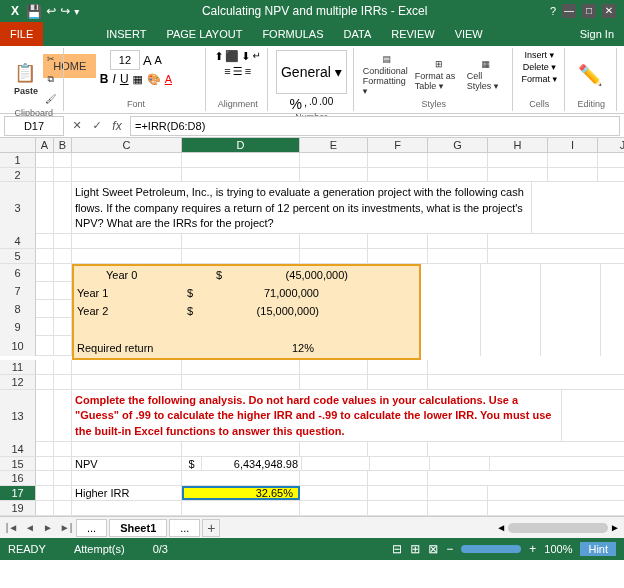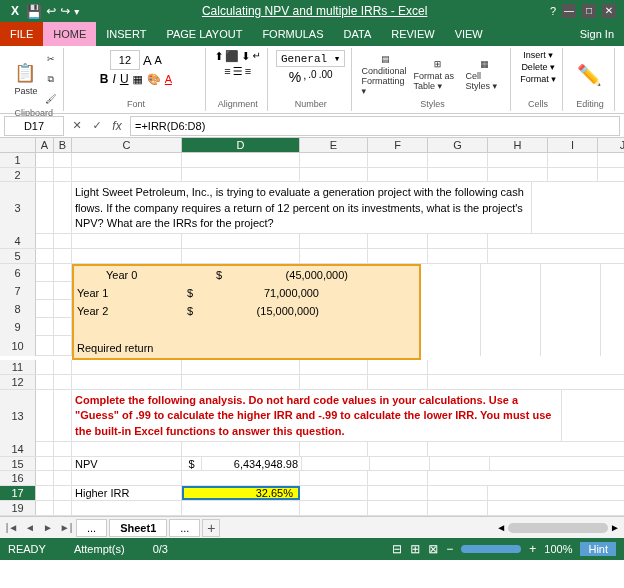--- a/index.html
+++ b/index.html
@@ -101,48 +101,48 @@
 <body>
 
 <div class="title-bar">
   <div class="title-bar-left">
     <span style="background:#217346;color:white;font-weight:bold;font-size:12px;padding:0 3px;">X</span>
     <span style="font-size:13px;">💾</span>
     <span style="font-size:12px;">↩</span>
     <span style="font-size:12px;">↪</span>
     <span style="font-size:10px;">▾</span>
   </div>
-  <div style="font-size:12px;text-decoration:underline;">Calculating NPV and multiple IRRs - Excel</div>
+  <div style="font-size:12px;">Calculating NPV and multiple IRRs - Excel</div>
   <div class="title-bar-icons">
     <span style="font-size:11px;">?</span>
     <span class="win-btn">—</span>
     <span class="win-btn">□</span>
     <span class="win-btn">✕</span>
   </div>
 </div>
 
 <div class="ribbon-tabs">
   <div class="ribbon-tab active" style="background:#cc3300;color:white;">FILE</div>
-  <div class="ribbon-tab active" style="background:#f9a8d4;color:#333;">HOME</div>
+  <div class="ribbon-tab active" style="background:#fdba74;color:#333;margin-top:32px;">HOME</div>
   <div class="ribbon-tab">INSERT</div>
   <div class="ribbon-tab">PAGE LAYOUT</div>
   <div class="ribbon-tab">FORMULAS</div>
   <div class="ribbon-tab">DATA</div>
   <div class="ribbon-tab">REVIEW</div>
   <div class="ribbon-tab">VIEW</div>
   <div class="ribbon-tab" style="margin-left:auto;">Sign In</div>
 </div>
 
 <div class="ribbon-content">
 
   <div class="ribbon-group">
     <div class="ribbon-group-items">
       <div class="ribbon-btn">
         <span style="font-size:18px;">📋</span>
-        <span style="font-size:9px;">Paste</span>
+        <span style="font-size:9px;font-weight:bold;">Paste</span>
       </div>
       <div style="display:flex;flex-direction:column;gap:2px;">
         <div class="ribbon-btn" style="height:18px;width:auto;">
           <span>✂</span>
         </div>
         <div class="ribbon-btn" style="height:18px;width:auto;">
           <span>⧉</span>
         </div>
         <div class="ribbon-btn" style="height:18px;width:auto;">
           <span>🖌</span>
@@ -183,21 +183,21 @@
         <span style="cursor:pointer;">≡</span>
         <span style="cursor:pointer;">☰</span>
         <span style="cursor:pointer;">≡</span>
       </div>
     </div>
     <div class="ribbon-group-label">Alignment</div>
   </div>
 
   <div class="ribbon-group">
     <div class="ribbon-group-items" style="flex-direction:column;gap:2px;">
-      <div style="font-size:11px;border:1px solid #ccc;padding:1px 4px;cursor:pointer;font-family:Liberation Mono, monospace;">General ▾</div>
+      <div style="font-size:14px;border:1px solid #ccc;padding:13px 4px;cursor:pointer;">General ▾</div>
       <div style="display:flex;gap:2px;">
         <span style="cursor:pointer;font-size:14px;">%</span>
         <span style="cursor:pointer;font-size:11px;">,</span>
         <span style="cursor:pointer;font-size:10px;">.0</span>
         <span style="cursor:pointer;font-size:10px;">.00</span>
       </div>
     </div>
     <div class="ribbon-group-label">Number</div>
   </div>
 
@@ -374,20 +374,21 @@
       </div>
 
       <div style="display:flex;height:18px;align-items:center;">
         <div class="cell col-c" style="background:transparent;border:none;"></div>
         <div class="cell col-d" style="background:transparent;border:none;" colspan="2"></div>
         <div class="cell col-e" style="background:transparent;border:none;"></div>
       </div>
 
       <div style="display:flex;height:20px;">
         <div class="cell col-c" style="background:transparent;border:none;">Required return</div>
+        <div class="cell col-d" style="background:transparent;border:none;justify-content:flex-end;padding-right:8px;font-size:11px;width:138px;">12%</div>
       </div>
     </div>
 
     <div style="display:flex;flex-direction:column;">
       <div style="display:flex;height:18px;">
         <div class="cell col-f"></div>
         <div class="cell col-g"></div>
         <div class="cell col-h"></div>
       </div>
       <div style="display:flex;height:18px;">

